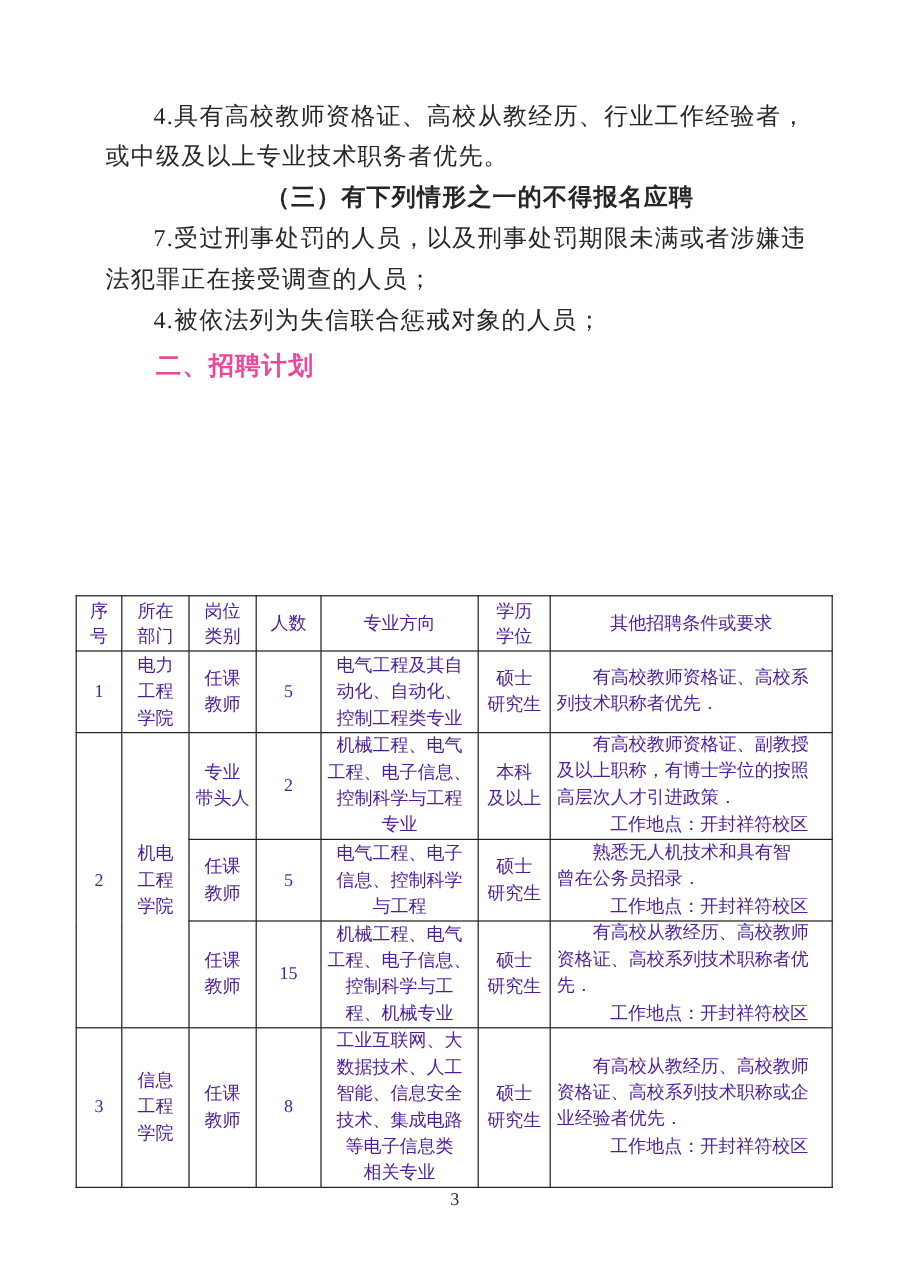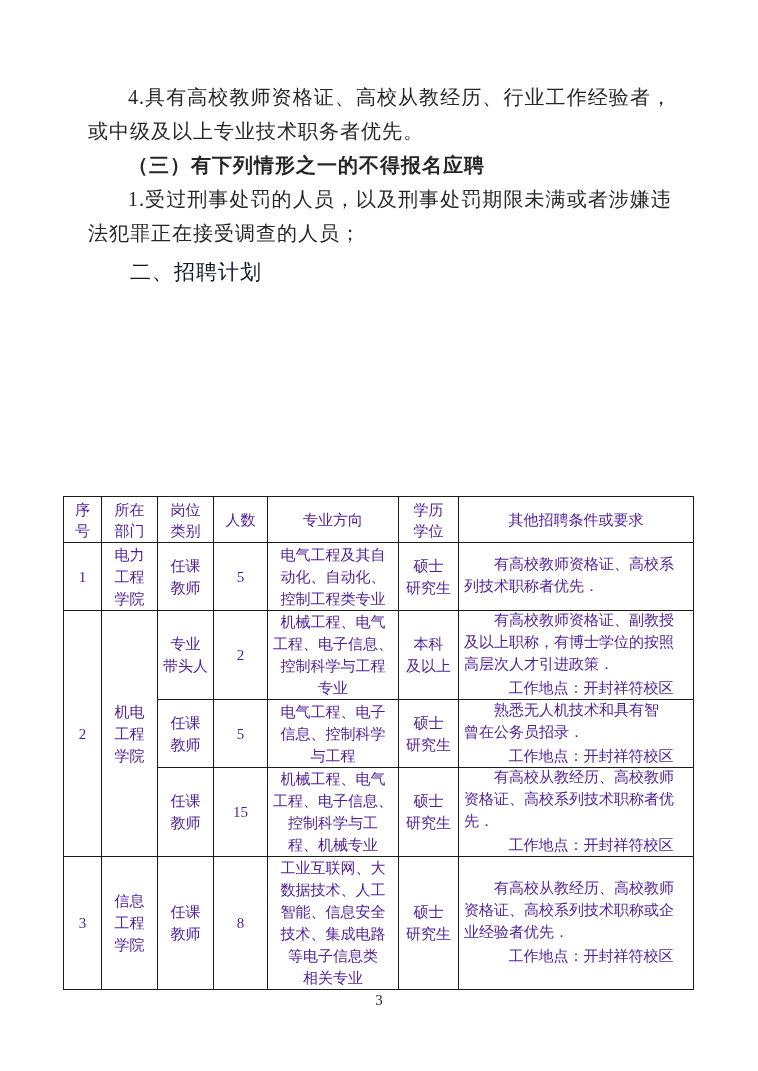--- a/index.html
+++ b/index.html
@@ -18,31 +18,31 @@
   .content p {
     margin:0;
     font-size:20px;
     line-height:34px;
     letter-spacing:1px;
     text-indent:2em;
     text-align:justify;
   }
   .content p.bold-head {
     font-weight:bold;
-    text-align:left;
+    text-align:center;
   }
   .section-heading {
     margin-top:7px;
     font-family:"Liberation Sans","DejaVu Sans",sans-serif;
-    font-weight:normal;
+    font-weight:bold;
     font-size:21px;
     line-height:30px;
     letter-spacing:1px;
     text-indent:2em;
-    color:#0f172a;
+    color:#ec4899;
   }
   
   .table-wrap { position:absolute; left:63px; top:496px; }
   table.recruit {
     border-collapse:collapse;
     table-layout:fixed;
     width:630px;
     font-size:15px;
     color:#4c1d95;
   }
@@ -82,21 +82,22 @@
   }
 </style>
 </head>
 <body>
 
 <div class="page">
 
   <div class="content">
     <p>4.具有高校教师资格证、高校从教经历、行业工作经验者，或中级及以上专业技术职务者优先。</p>
     <p class="bold-head">（三）有下列情形之一的不得报名应聘</p>
-    <p>1.受过刑事处罚的人员，以及刑事处罚期限未满或者涉嫌违法犯罪正在接受调查的人员；</p>
+    <p>7.受过刑事处罚的人员，以及刑事处罚期限未满或者涉嫌违法犯罪正在接受调查的人员；</p>
+    <p>4.被依法列为失信联合惩戒对象的人员；</p>
     <div class="section-heading">二、招聘计划</div>
   </div>
 
   <div class="table-wrap">
     <table class="recruit">
       <colgroup>
         <col style="width:38px">
           <col style="width:56px">
           <col style="width:56px">
         <col style="width:54px">

